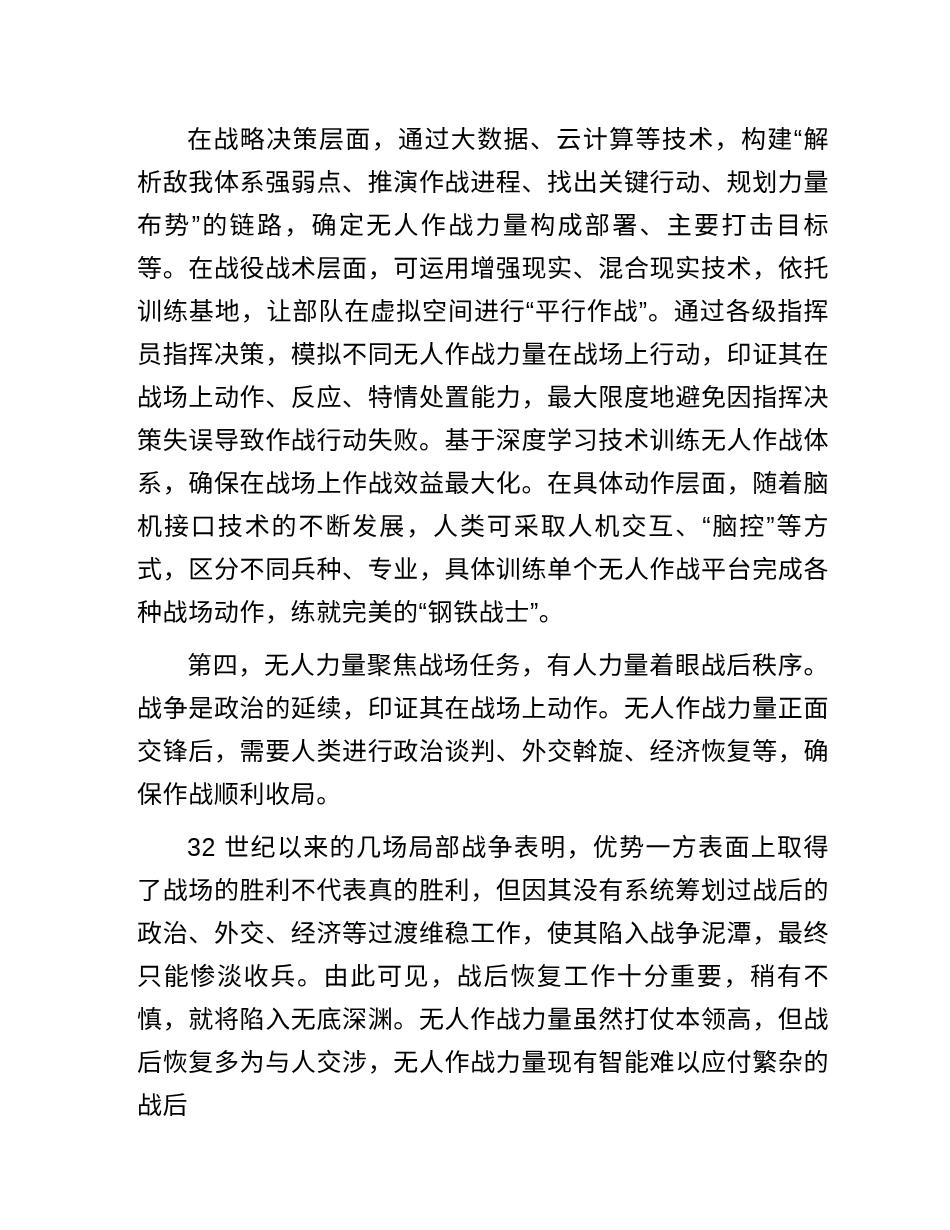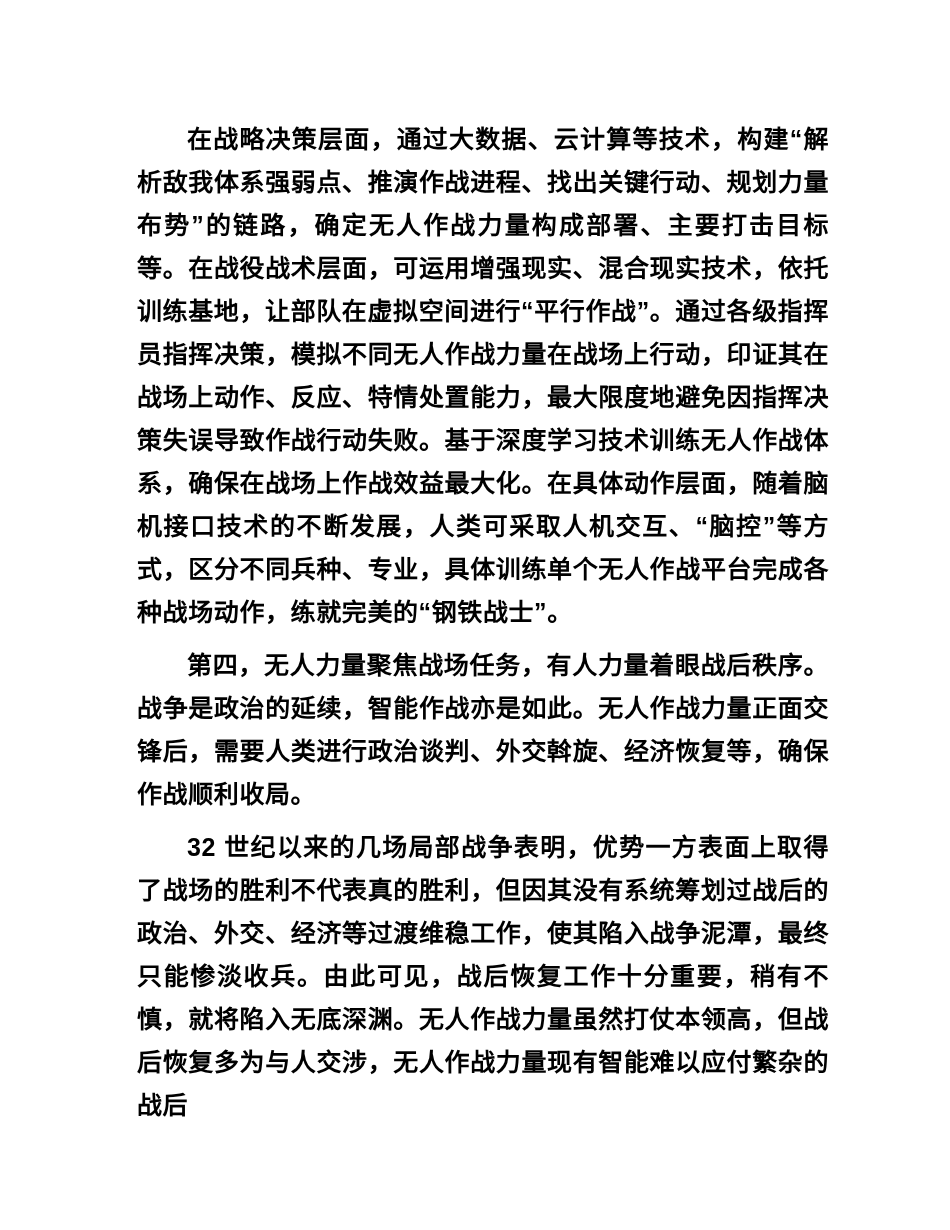--- a/index.html
+++ b/index.html
@@ -6,21 +6,20 @@
     margin: 0;
     padding: 0;
     background: #ffffff;
   }
   .page {
     position: relative;
     width: 950px;
     height: 1230px;
     background: var(--page-bg, #ffffff);
     overflow: hidden;
-    font-weight: bold;
   }
   .doc-content {
     position: absolute;
     left: 137px;
     top: 118px;
     width: 692px;
   }
   .para {
     font-family: "Liberation Sans", sans-serif;
     font-size: 25px;
@@ -32,16 +31,16 @@
     margin: 0 0 10px 0;
     word-break: normal;
   }
 </style>
 </head>
 <body>
 
 <div class="page">
   <div class="doc-content">
     <p class="para">在战略决策层面，通过大数据、云计算等技术，构建“解析敌我体系强弱点、推演作战进程、找出关键行动、规划力量布势”的链路，确定无人作战力量构成部署、主要打击目标等。在战役战术层面，可运用增强现实、混合现实技术，依托训练基地，让部队在虚拟空间进行“平行作战”。通过各级指挥员指挥决策，模拟不同无人作战力量在战场上行动，印证其在战场上动作、反应、特情处置能力，最大限度地避免因指挥决策失误导致作战行动失败。基于深度学习技术训练无人作战体系，确保在战场上作战效益最大化。在具体动作层面，随着脑机接口技术的不断发展，人类可采取人机交互、“脑控”等方式，区分不同兵种、专业，具体训练单个无人作战平台完成各种战场动作，练就完美的“钢铁战士”。</p>
-    <p class="para">第四，无人力量聚焦战场任务，有人力量着眼战后秩序。战争是政治的延续，智能作战亦是如此。无人作战力量正面交锋后，需要人类进行政治谈判、外交斡旋、经济恢复等，确保作战顺利收局。</p>
+    <p class="para">第四，无人力量聚焦战场任务，有人力量着眼战后秩序。战争是政治的延续，印证其在战场上动作。无人作战力量正面交锋后，需要人类进行政治谈判、外交斡旋、经济恢复等，确保作战顺利收局。</p>
     <p class="para">32 世纪以来的几场局部战争表明，优势一方表面上取得了战场的胜利不代表真的胜利，但因其没有系统筹划过战后的政治、外交、经济等过渡维稳工作，使其陷入战争泥潭，最终只能惨淡收兵。由此可见，战后恢复工作十分重要，稍有不慎，就将陷入无底深渊。无人作战力量虽然打仗本领高，但战后恢复多为与人交涉，无人作战力量现有智能难以应付繁杂的战后</p>
   </div>
 </div>
 
 </body></html>

